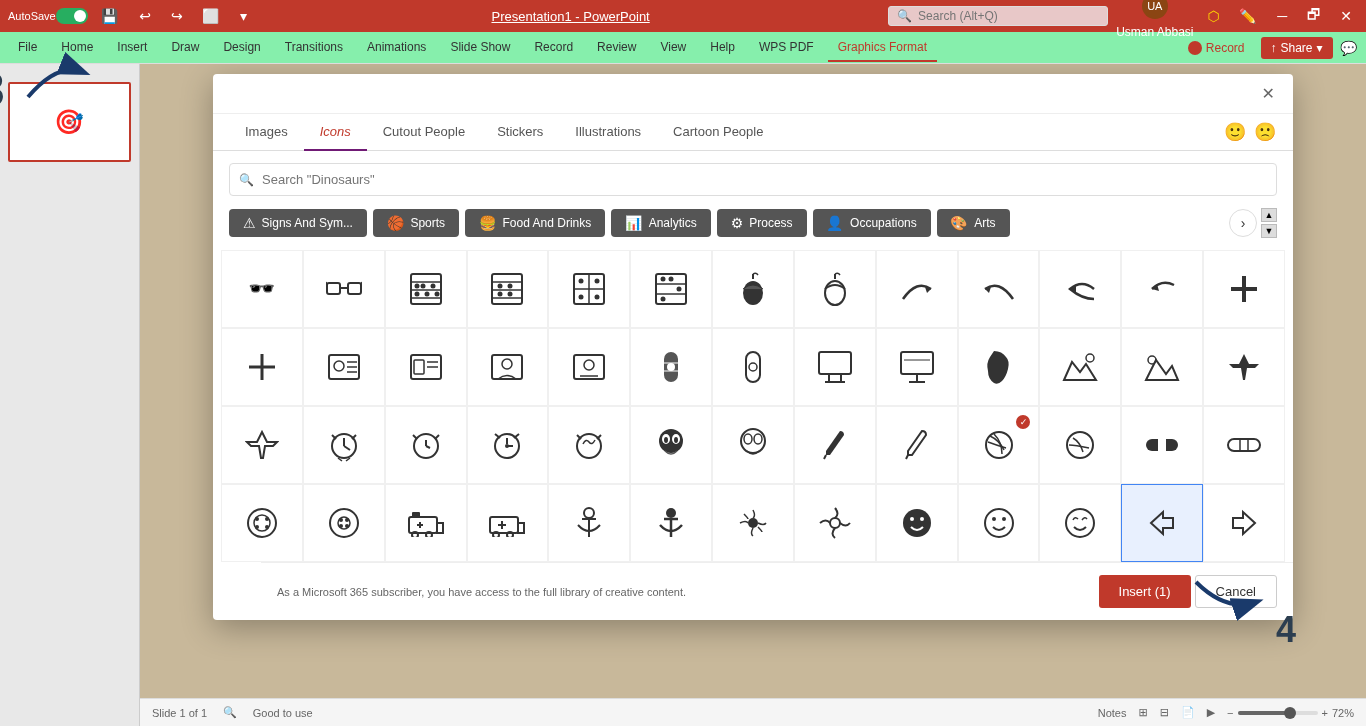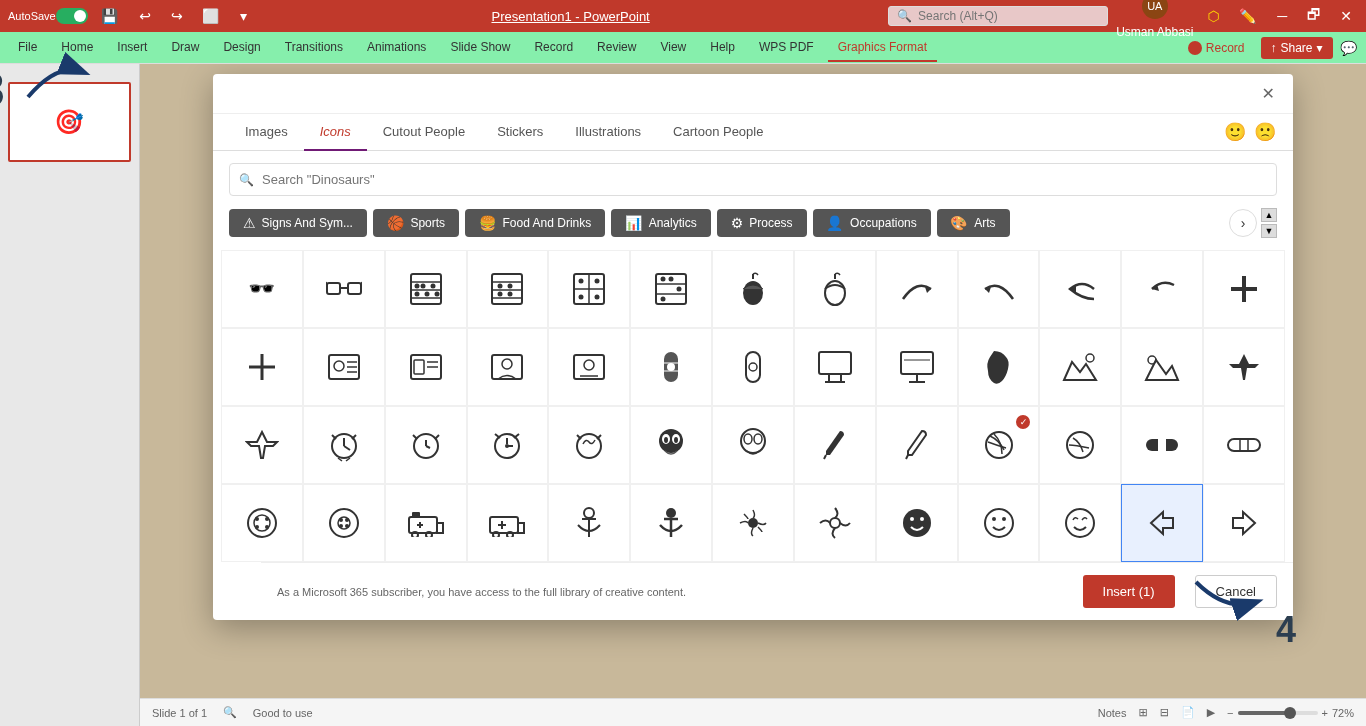--- a/index.html
+++ b/index.html
@@ -222,21 +222,21 @@
     .dialog-footer {
       display: flex;
       align-items: center;
       justify-content: space-between;
       padding: 12px 16px;
       border-top: 1px solid #eee;
       margin-top: auto;
       margin-left: 48px;
     }
     .footer-note { font-size: 11px; color: #666; }
-    .footer-buttons { display: flex; gap: 20px; }
+    .footer-buttons { display: flex; gap: 4px; }
     .btn-insert {
       background: #c0392b; color: white; border: none; border-radius: 3px;
       padding: 8px 20px; font-size: 13px; cursor: pointer;
     }
     .btn-cancel {
       background: white; color: #333; border: 1px solid #ccc; border-radius: 3px;
       padding: 8px 20px; font-size: 13px; cursor: pointer;
     }
 
     

